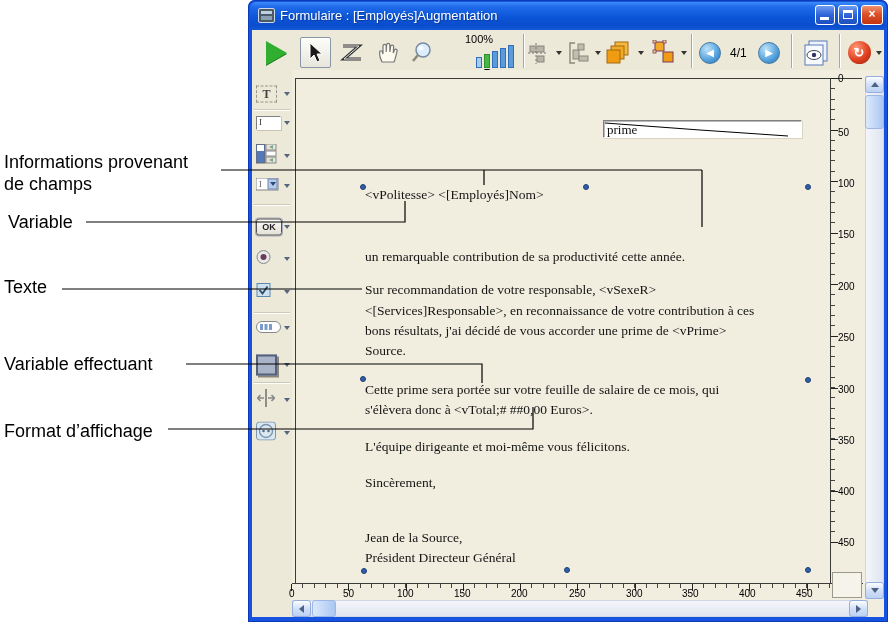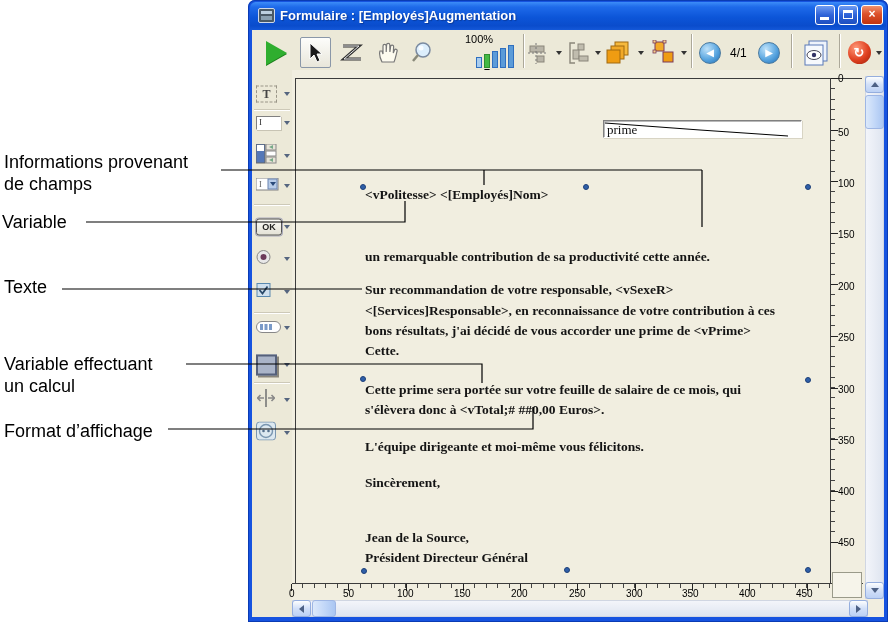--- a/index.html
+++ b/index.html
@@ -10,21 +10,21 @@
   .note{position:absolute;color:#000;font-size:18px;line-height:22px;font-weight:500;
         font-family:"Liberation Sans",sans-serif;white-space:nowrap;}
 
   
   .win-frame{position:absolute;left:248px;top:0;width:640px;height:622px;
              background:#1653E0;border-radius:7px 7px 0 0;
              box-shadow:inset 0 0 0 1px #0a3bb4;}
   .titlebar{position:absolute;left:250px;top:2px;width:636px;height:28px;
             border-radius:6px 6px 0 0;
             background:linear-gradient(180deg,#3c8cf8 0%,#1e6aea 18%,#0c55d8 55%,#0a4ccc 85%,#1458d8 100%);}
-  .title-text{position:absolute;left:30px;top:6px;color:#fff;font-weight:bold;font-size:13px;
+  .title-text{position:absolute;left:30px;top:6px;color:#fff;font-weight:normal;font-size:13px;
               text-shadow:1px 1px 1px #0a3a9a;white-space:nowrap;}
   .tb-btn{position:absolute;top:5px;width:20px;height:20px;border-radius:3px;border:1px solid #fff;
           box-sizing:border-box;color:#fff;text-align:center;line-height:17px;font-size:12px;
           background:linear-gradient(180deg,#6f9cf2,#2f63d8 50%,#1e4fc0);}
   .tb-close{background:linear-gradient(180deg,#f0926f,#dd512a 45%,#c23410);width:22px;font-weight:bold;}
   .appicon{position:absolute;left:8px;top:6px;width:17px;height:15px;border:1px solid #cfd8e8;border-radius:2px;
            background:#4a5a66;box-sizing:border-box;}
   .appicon i{position:absolute;left:2px;top:2px;width:11px;height:3px;background:#bcd0e0;}
   .appicon b{position:absolute;left:2px;top:7px;width:11px;height:4px;background:#8aa0b0;}
 
@@ -50,21 +50,21 @@
   .ptool{position:absolute;left:254px;width:38px;height:24px;}
   .ptool .icon{position:absolute;left:2px;top:50%;transform:translateY(-50%);}
   .ptool .pdd{position:absolute;right:2px;top:50%;margin-top:-2px;width:0;height:0;
               border-left:3px solid transparent;border-right:3px solid transparent;border-top:4px solid #55657f;}
   .psep{position:absolute;left:254px;width:36px;height:1px;background:#cdc9b8;box-shadow:0 1px 0 #fff;}
 
   
   .canvas{position:absolute;left:292px;top:70px;width:592px;height:547px;background:#F1EEE0;}
   .formline{position:absolute;background:#3c3c3c;}
   .letter{position:absolute;left:365px;color:#141414;font-size:13.5px;line-height:14px;
-          font-family:"Liberation Serif",serif;white-space:pre;font-weight:bold;}
+          font-family:"Liberation Serif",serif;white-space:pre;}
   .vdate{position:absolute;left:603px;top:120px;width:199px;height:18px;background:#fff;
          border-top:1px solid #808080;border-left:1px solid #808080;
          border-bottom:1px solid #fff;border-right:1px solid #fff;
          box-shadow:inset 1px 1px 0 #b8b8b8, 1px 1px 0 #d8d4c4;box-sizing:border-box;}
   .vdate span{position:absolute;left:3px;top:1px;font-family:"Liberation Serif",serif;font-size:13px;color:#111;}
   .handle{position:absolute;width:6px;height:6px;border-radius:50%;background:#2f5fa8;border:1px solid #1d3f78;box-sizing:border-box;}
 
   
   .rnum{position:absolute;font-size:10px;color:#000;font-family:"Liberation Sans",sans-serif;}
   .vtick-min{position:absolute;left:831px;top:78px;width:4px;height:468px;
@@ -356,21 +356,21 @@
 
   <div class="vdate">
     <span>prime</span>
   </div>
 
   <div class="letter" style="top:188px;">&lt;vPolitesse&gt; &lt;[Employés]Nom&gt;</div>
   <div class="letter" style="top:250px;">un remarquable contribution de sa productivité cette année.</div>
   <div class="letter" style="top:283px;">Sur recommandation de votre responsable, &lt;vSexeR&gt;</div>
   <div class="letter" style="top:324px;">bons résultats, j'ai décidé de vous accorder une prime de &lt;vPrime&gt;</div>
   <div class="letter" style="top:304px;">&lt;[Services]Responsable&gt;, en reconnaissance de votre contribution à ces</div>
-  <div class="letter" style="top:344px;">Cette.</div>
+  <div class="letter" style="top:344px;">Source.</div>
   <div class="letter" style="top:383px;">Cette prime sera portée sur votre feuille de salaire de ce mois, qui</div>
   <div class="letter" style="top:403px;">s'élèvera donc à &lt;vTotal;# ##0,00 Euros&gt;.</div>
   <div class="letter" style="top:440px;">L'équipe dirigeante et moi-même vous félicitons.</div>
   <div class="letter" style="top:476px;">Sincèrement,</div>
   <div class="letter" style="top:531px;">Jean de la Source,</div>
   <div class="letter" style="top:551px;">Président Directeur Général</div>
 
   <div class="handle" style="left:360px;top:184px;"></div>
   <div class="handle" style="left:583px;top:184px;"></div>
   <div class="handle" style="left:805px;top:184px;"></div>
@@ -397,29 +397,28 @@
     </div>
   <div class="sb-thumb" style="left:312px;top:600px;width:24px;height:17px;"></div>
   <div class="sb-btn" style="left:849px;top:600px;">
       <span class="tri right"></span>
     </div>
 
   <div class="note" style="left:4px;top:151px;">
     <div>Informations provenant</div>
     <div>de champs</div>
   </div>
-  <div class="note" style="left:2px;top:211px;text-align:right;">
+  <div class="note" style="left:8px;top:211px;text-align:right;">
     <div>Variable</div>
   </div>
   <div class="note" style="left:4px;top:276px;">
     <div>Texte</div>
   </div>
   <div class="note" style="left:4px;top:353px;">
     <div>Variable effectuant</div>
-    <div>un calcul</div>
   </div>
   <div class="note" style="left:4px;top:420px;">
     <div>Format d’affichage</div>
   </div>
 
   <svg class="overlay" viewBox="0 0 892 622">
 
     <path d="M221 170 H702 M484 170 V185 M702 170 V227" fill="none" stroke="#000" stroke-width="1.2"></path>
 
     <path d="M86 222 H405 V201" fill="none" stroke="#000" stroke-width="1.2"></path>

